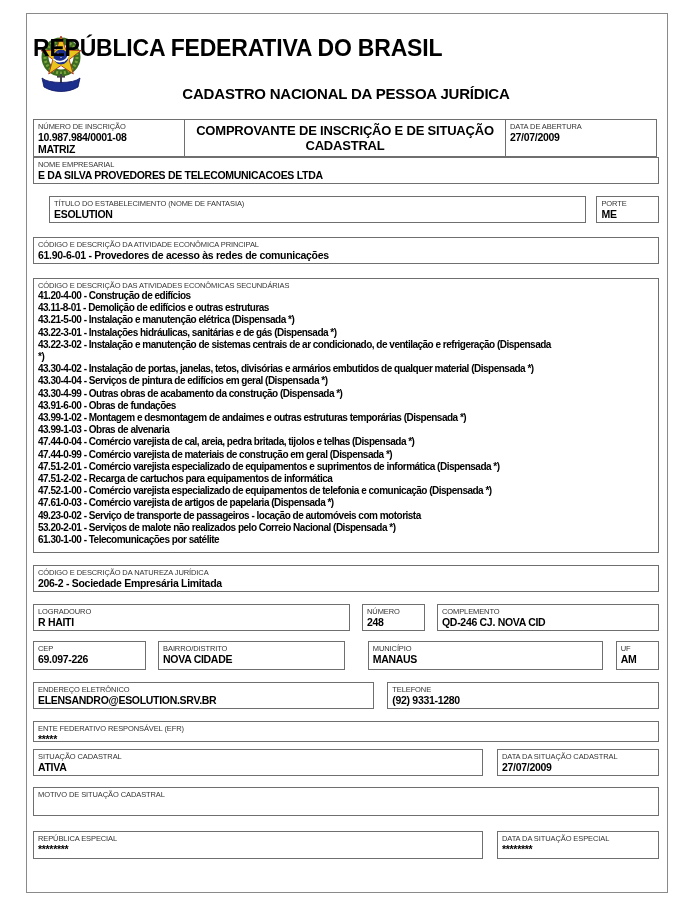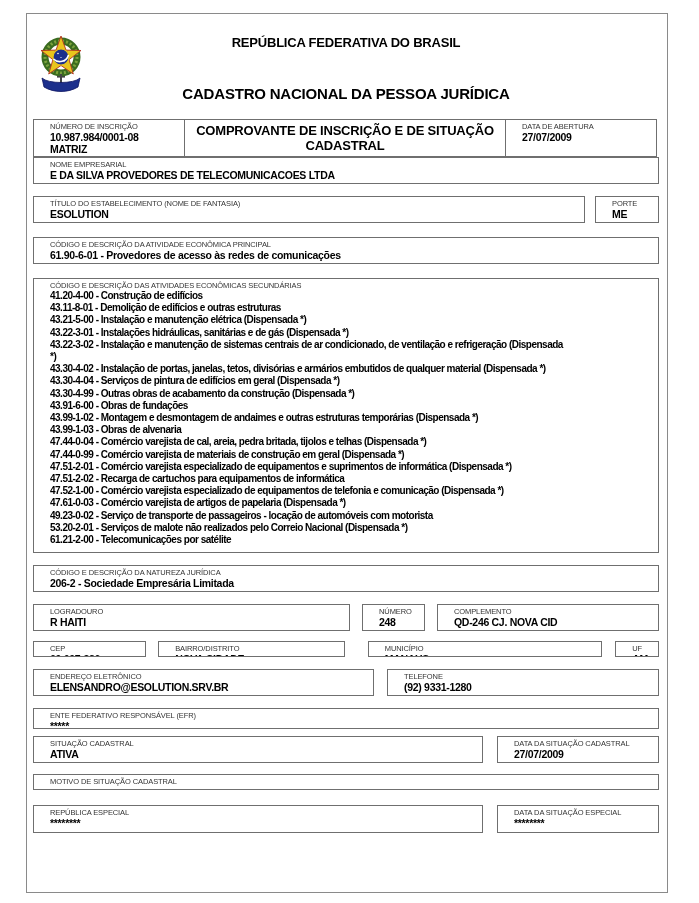--- a/index.html
+++ b/index.html
@@ -1,46 +1,46 @@
 <!DOCTYPE html>
 <html><head>
 <meta charset="utf-8">
 <style>
   html,body{margin:0;padding:0;background:#ffffff;}
   body{width:699px;height:903px;position:relative;font-family:"Liberation Sans","DejaVu Sans",sans-serif;color:#000;}
   .doc{position:absolute;left:26px;top:13px;width:642px;height:880px;border:1px solid #8a8a8a;box-sizing:border-box;background:#fff;padding:0 8px 0 6px;}
   .header{position:relative;height:105px;}
   .emblem{position:absolute;left:5px;top:18px;width:46px;height:62px;}
-  .t1{position:absolute;left:0;right:0;top:21px;text-align:center;font-size:13px;font-weight:700;letter-spacing:-0.2px;}
+  .t1{position:absolute;left:0;right:0;top:21px;text-align:left;font-size:23px;font-weight:700;letter-spacing:-0.2px;}
   .t2{position:absolute;left:0;right:0;top:71px;text-align:center;font-size:15px;font-weight:700;letter-spacing:-0.2px;}
   .row{display:flex;}
-  .box{border:1px solid #6f6f6f;box-sizing:border-box;padding:2px 16px;height:27px;overflow:hidden;background:#fff;}
+  .box{border:1px solid #6f6f6f;box-sizing:border-box;padding:2px 4px;height:27px;overflow:hidden;background:#fff;}
   .lbl{font-size:7.5px;line-height:9px;color:#333;letter-spacing:-0.1px;white-space:nowrap;}
   .val{font-size:10.5px;line-height:12px;font-weight:700;letter-spacing:-0.3px;white-space:nowrap;}
   .row1 .box{height:38px;}
   .w-insc{width:152px;}
   .center-title{width:322px;margin-left:-1px;display:flex;align-items:center;justify-content:center;text-align:center;font-weight:700;font-size:13px;line-height:15px;letter-spacing:-0.2px;padding:16px 10px;}
   .w-abert{width:152px;margin-left:-1px;}
   .full{width:626px;}
   .mt13{}.mt12{margin-top:12px}.mt14{margin-top:14px}.mt10{margin-top:10px}.mt7{margin-top:7px}.mt11{margin-top:11px}.mt15{margin-top:15px}
-  .w-titulo{width:552px;}
+  .w-titulo{width:552px;margin-left:16px;}
   .w-porte{width:64px;margin-left:10px;}
   .sec{height:auto;min-height:275px;}
   .sec .item{font-size:10px;line-height:12.2px;font-weight:700;letter-spacing:-0.5px;white-space:pre-wrap;}
   .w-logr{width:317px;}
   .w-num{width:63px;margin-left:12px;}
   .w-compl{width:222px;margin-left:12px;}
   .w-cep{width:115px;}
   .w-bairro{width:190px;margin-left:12px;}
   .w-munic{width:239px;margin-left:23px;}
   .w-uf{width:44px;margin-left:13px;}
   .w-email{width:372px;}
   .w-tel{width:296px;margin-left:13px;}
   .h30{height:21px;}
-  .h29{height:16px;}
+  .h29{height:29px;}
   .h28{height:28px;}
   .w-sit{width:450px;}
   .w-dsit{width:162px;margin-left:14px;}
 </style>
 </head>
 <body>
 
 <div class="doc">
 
   <div class="header">
@@ -116,21 +116,21 @@
           <div class="item">43.99-1-02 - Montagem e desmontagem de andaimes e outras estruturas temporárias (Dispensada *)</div>
           <div class="item">43.99-1-03 - Obras de alvenaria</div>
           <div class="item">47.44-0-04 - Comércio varejista de cal, areia, pedra britada, tijolos e telhas (Dispensada *)</div>
           <div class="item">47.44-0-99 - Comércio varejista de materiais de construção em geral (Dispensada *)</div>
           <div class="item">47.51-2-01 - Comércio varejista especializado de equipamentos e suprimentos de informática (Dispensada *)</div>
           <div class="item">47.51-2-02 - Recarga de cartuchos para equipamentos de informática</div>
           <div class="item">47.52-1-00 - Comércio varejista especializado de equipamentos de telefonia e comunicação (Dispensada *)</div>
           <div class="item">47.61-0-03 - Comércio varejista de artigos de papelaria (Dispensada *)</div>
           <div class="item">49.23-0-02 - Serviço de transporte de passageiros - locação de automóveis com motorista</div>
           <div class="item">53.20-2-01 - Serviços de malote não realizados pelo Correio Nacional (Dispensada *)</div>
-          <div class="item">61.21-2-00 - Telecomunicações por satélite</div>
+          <div class="item">61.30-1-00 - Telecomunicações por satélite</div>
         </div>
     </div>
   </div>
 
   <div class="row mt12">
     <div class="box full">
       <div class="lbl">CÓDIGO E DESCRIÇÃO DA NATUREZA JURÍDICA</div>
       <div class="val">206-2 - Sociedade Empresária Limitada</div>
     </div>
   </div>

